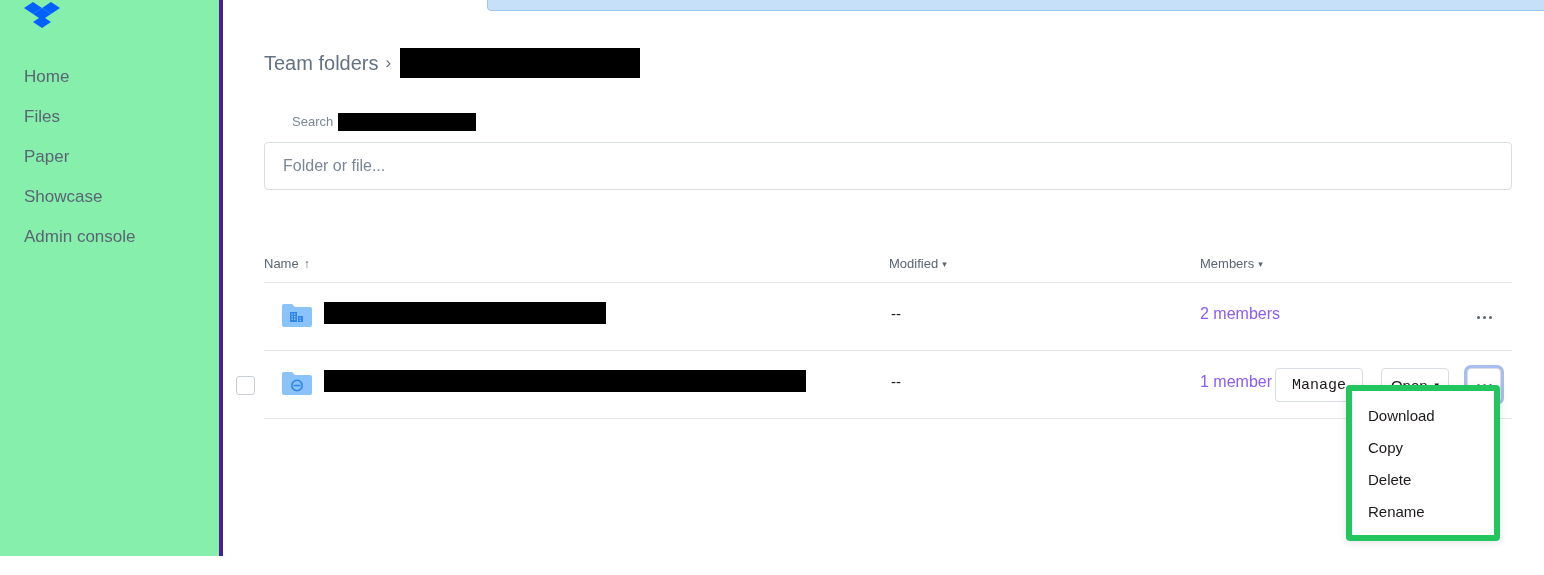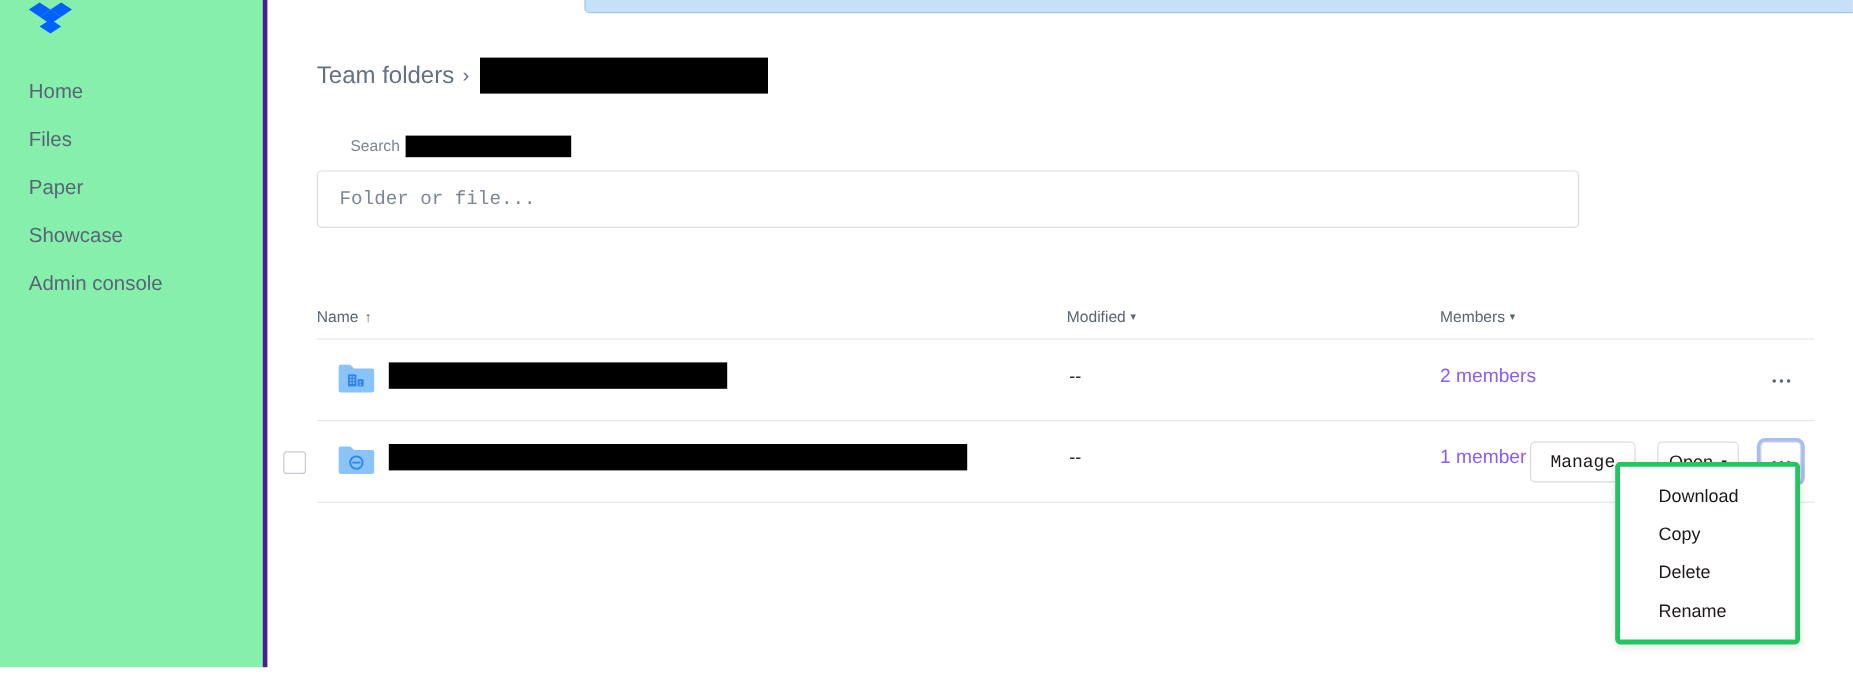--- a/index.html
+++ b/index.html
@@ -109,26 +109,26 @@
     line-height: 18px;
     color: #7b8794;
     margin-right: 5px;
     white-space: nowrap;
   }
   .search-redact { width: 138px; height: 18px; }
 
   .search-box {
     position: absolute;
     left: 41px; top: 142px;
-    width: 1052px;
+    width: 1248px;
     height: 48px;
     border: 1px solid #d8dde3;
     border-radius: 4px;
     background: #ffffff;
-    font-family: Liberation Mono, monospace;
+    font-family: Liberation Sans, sans-serif;
     font-size: 16px;
     color: #1e1919;
     padding: 0 18px;
     outline: none;
   }
   .search-box::placeholder { color: #7b8794; }
 
   
   .table {
     position: absolute;
@@ -253,24 +253,24 @@
     border-radius: 50%;
     background: #5a6573;
   }
 
   
   .menu {
     position: absolute;
     left: 1346px; top: 385px;
     width: 154px;
     background: #ffffff;
-    border: 4px solid #22c55e;
+    border: 6px solid #22c55e;
     border-radius: 4px;
     box-shadow: 0 2px 8px rgba(0,0,0,0.10);
-    padding: 8px 16px;
+    padding: 8px 0;
     z-index: 50;
   }
   .menu-item {
     height: 32px;
     display: flex;
     align-items: center;
     padding: 0 16px;
     font-size: 15px;
     color: #1e1919;
     cursor: pointer;

